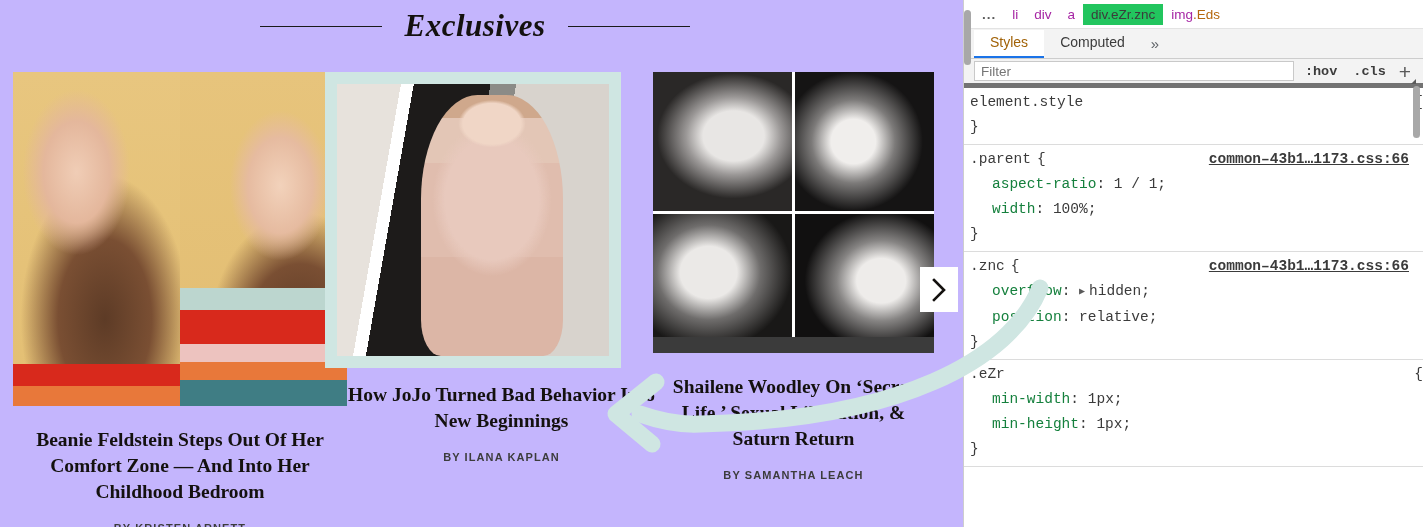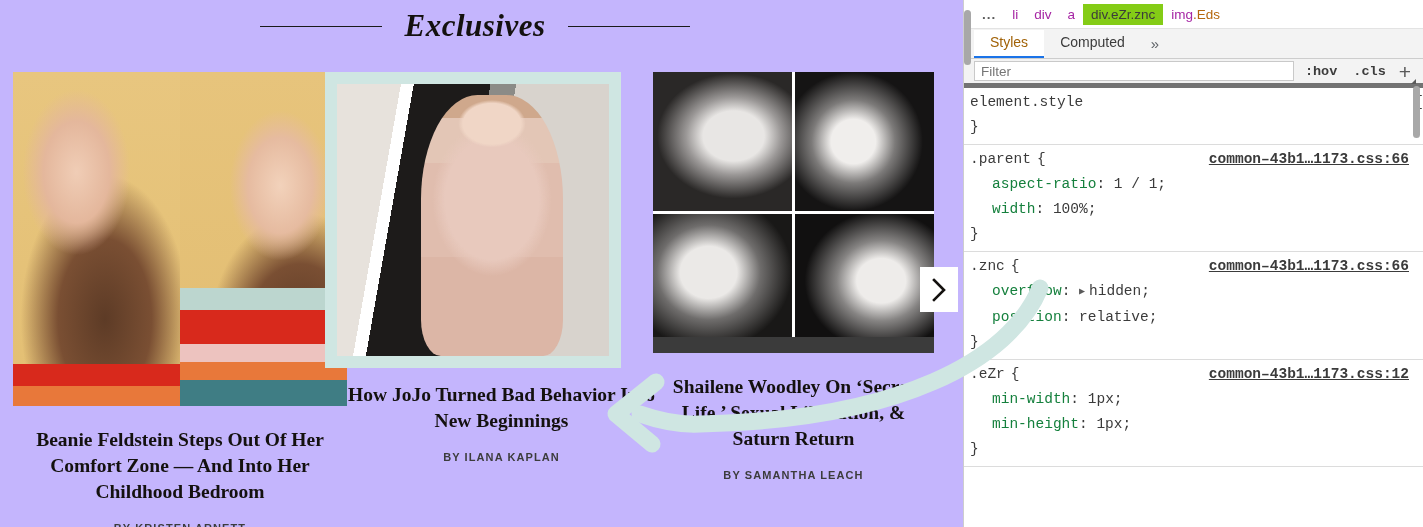--- a/index.html
+++ b/index.html
@@ -153,21 +153,21 @@
   
   .crumbs {
     display: flex; align-items: center;
     height: 29px;
     padding-left: 10px;
     background: #ffffff;
     border-bottom: 1px solid #e3e3e3;
     font-size: 13.5px;
   }
   .crumb { padding: 3px 8px; white-space: nowrap; cursor: pointer; }
-  .crumb.sel { background: #84cc16; }
+  .crumb.sel { background: #22c55e; }
   .c-dots { color: #5a5a5a; font-weight: 700; letter-spacing: 1px; }
   .c-tag  { color: #a626a4; }
   .c-tag2 { color: #3b3b3b; }
   .c-cls  { color: #b5670c; }
 
   
   .tabs {
     display: flex; align-items: flex-end;
     height: 30px;
     background: #f3f3f3;
@@ -386,21 +386,20 @@
         <div class="decl">
           <span class="prop">position</span><span class="val">:&nbsp;</span><span class="val">relative;</span>
         </div>
         <div style="padding-left:6px;">}</div>
       </div>
 
       <div class="rule-block">
         <div class="rule-head">
           <span class="sel">.eZr</span>
           <span class="brace">{</span>
-          <span class="origin">common–43b1…1173.css:12</span>
         </div>
         <div class="decl">
           <span class="prop">min-width</span><span class="val">:&nbsp;</span><span class="val">1px;</span>
         </div>
         <div class="decl">
           <span class="prop">min-height</span><span class="val">:&nbsp;</span><span class="val">1px;</span>
         </div>
         <div style="padding-left:6px;">}</div>
       </div>
     </div>

